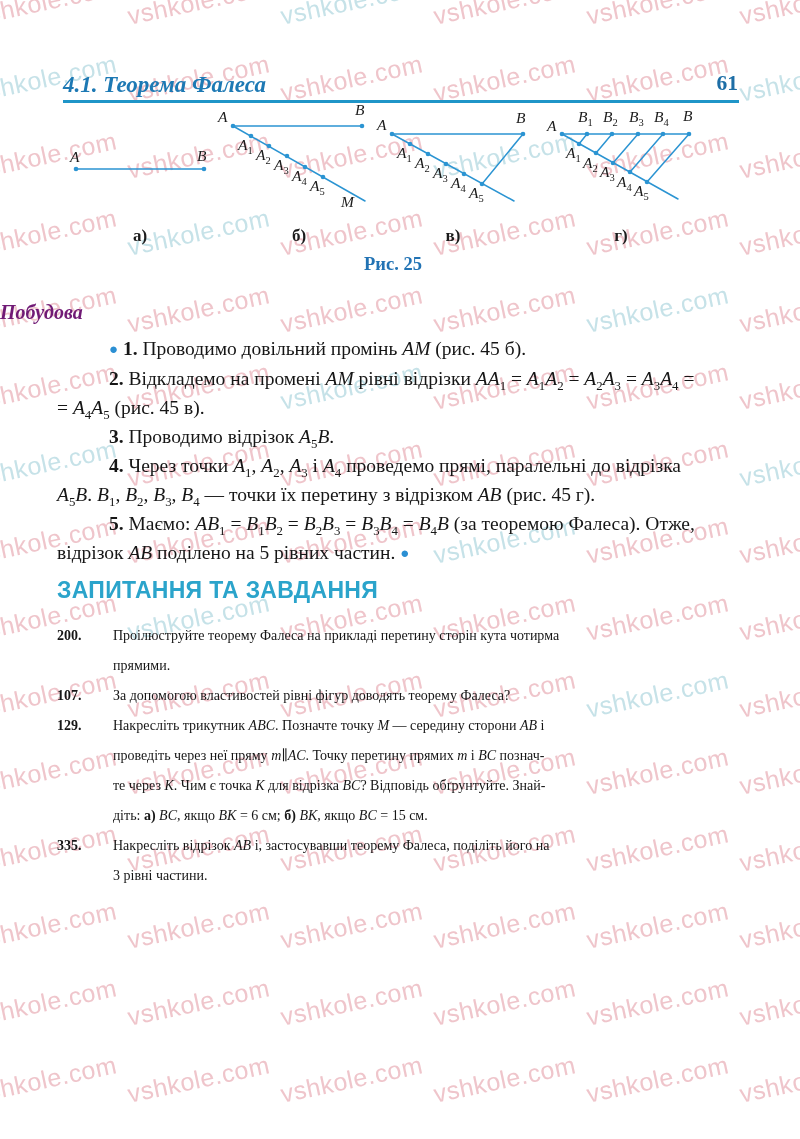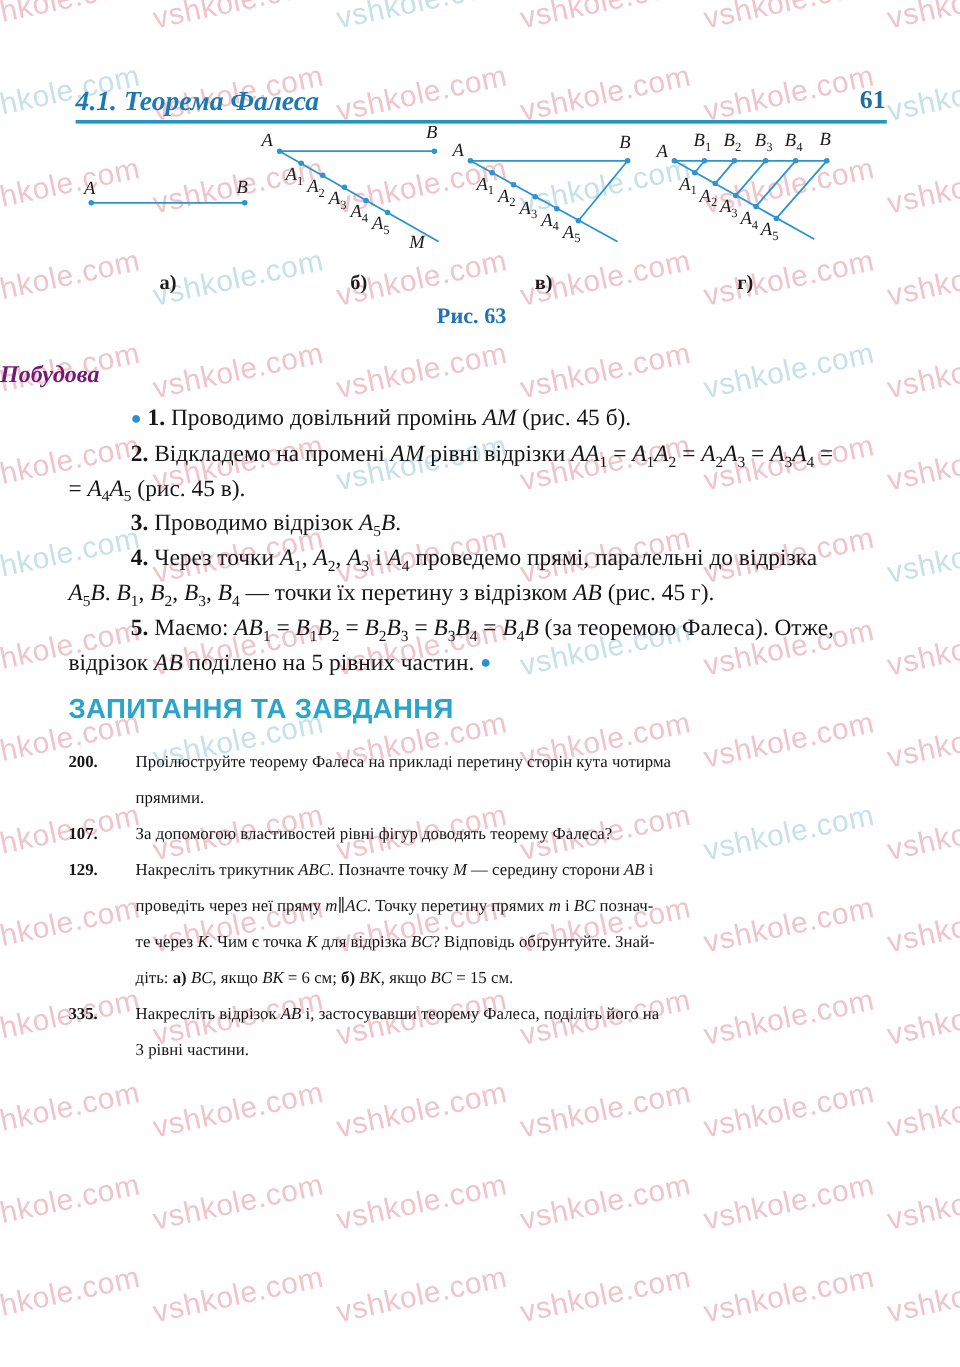--- a/index.html
+++ b/index.html
@@ -233,21 +233,21 @@
         <text x="617" y="187"><tspan>A</tspan><tspan class="ss" dy="4">4</tspan></text>
         <text x="634" y="196"><tspan>A</tspan><tspan class="ss" dy="4">5</tspan></text>
       </g>
     </svg>
 
     <span class="abs sublabel" style="left:140px">а)</span>
     <span class="abs sublabel" style="left:299px">б)</span>
     <span class="abs sublabel" style="left:453px">в)</span>
     <span class="abs sublabel" style="left:621px">г)</span>
 
-    <div class="abs" id="fig-caption">Рис. 63</div>
+    <div class="abs" id="fig-caption">Рис. 25</div>
 
     <div class="abs" id="constr-heading">Побудова</div>
 
     <div class="abs" id="steps">
       <div class="step"><dot>●</dot> <b>1.</b> Проводимо довільний промінь <i>AM</i> (рис. 45 б).</div>
       <div class="step"><b>2.</b> Відкладемо на промені <i>AM</i> рівні відрізки <i>AA</i><sub>1</sub> = <i>A</i><sub>1</sub><i>A</i><sub>2</sub> = <i>A</i><sub>2</sub><i>A</i><sub>3</sub> = <i>A</i><sub>3</sub><i>A</i><sub>4</sub> =
 = <i>A</i><sub>4</sub><i>A</i><sub>5</sub> (рис. 45 в).</div>
       <div class="step"><b>3.</b> Проводимо відрізок <i>A</i><sub>5</sub><i>B</i>.</div>
       <div class="step"><b>4.</b> Через точки <i>A</i><sub>1</sub>, <i>A</i><sub>2</sub>, <i>A</i><sub>3</sub> і <i>A</i><sub>4</sub> проведемо прямі, паралельні до відрізка
 <i>A</i><sub>5</sub><i>B</i>. <i>B</i><sub>1</sub>, <i>B</i><sub>2</sub>, <i>B</i><sub>3</sub>, <i>B</i><sub>4</sub> — точки їх перетину з відрізком <i>AB</i> (рис. 45 г).</div>

